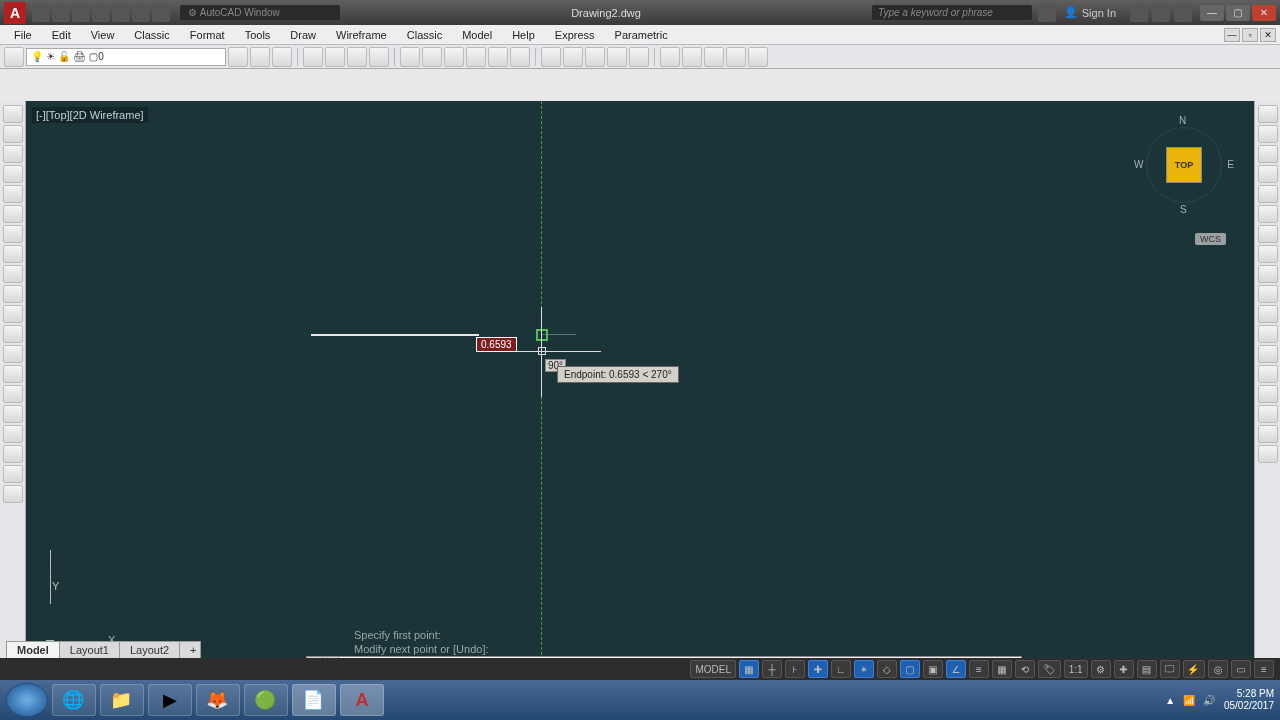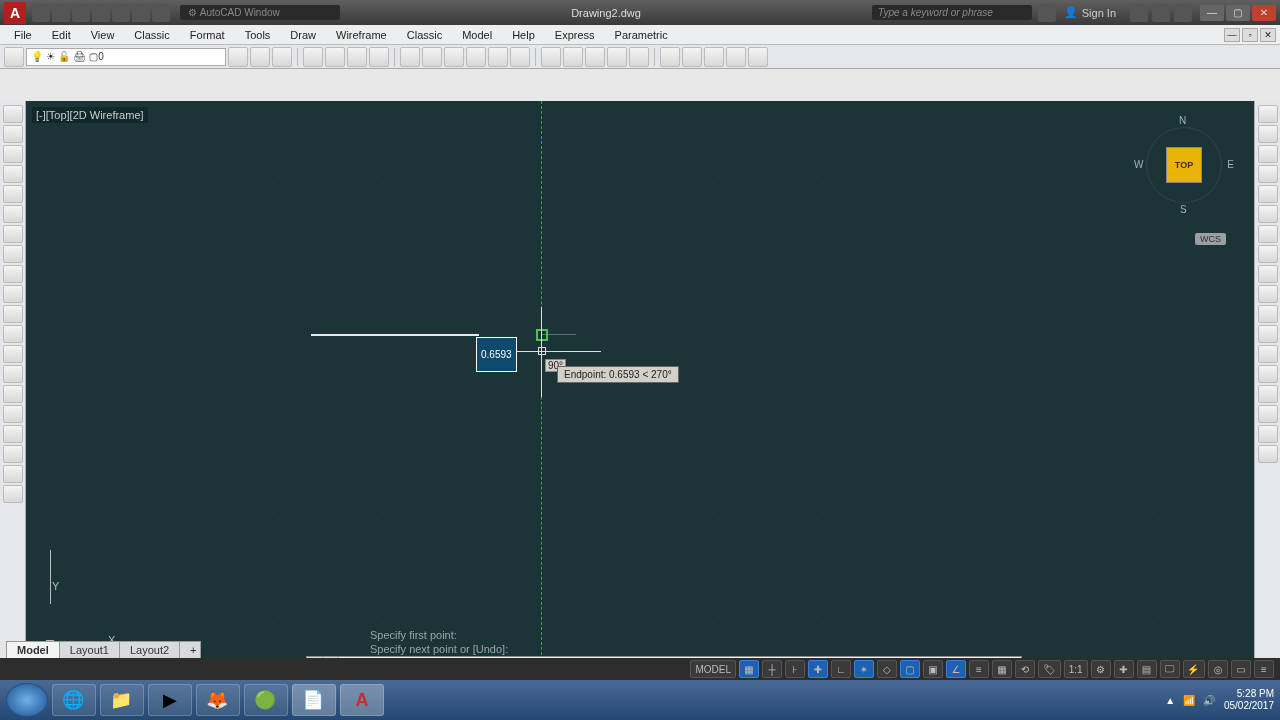--- a/index.html
+++ b/index.html
@@ -47,21 +47,21 @@
 
 
 .hline { position: absolute; top: 233px; left: 285px; width: 168px; height: 2px; background: #e8e8e8; }
 .rubber-ext { position:absolute; top: 233px; left: 515px; width: 35px; height: 0; border-top: 1px solid rgba(230,230,230,0.35); }
 .track-v { position: absolute; top: 0; bottom: 0; left: 515px; width: 0; border-left: 1px dashed #4fbf4f; opacity: 0.8; }
 .snap-marker { position: absolute; top: 228px; left: 510px; width: 12px; height: 12px; border: 2px solid #4fbf4f; }
 .cursor-cross-v { position:absolute; top: 206px; left: 515px; width: 0; height: 90px; border-left: 1px solid #ddd; }
 .cursor-cross-h { position:absolute; top: 250px; left: 455px; width: 120px; height:0; border-top: 1px solid #ddd; }
 .cursor-box { position:absolute; top: 246px; left: 512px; width: 8px; height: 8px; border: 1px solid #ddd; }
 
-.dyn-input { position: absolute; top: 236px; left: 450px; background: #0c4a6e; color: #fff; font-size: 10px; padding: 11px 4px; border: 1px solid #fff; }
+.dyn-input { position: absolute; top: 236px; left: 450px; background: #7f1d1d; color: #fff; font-size: 10px; padding: 1px 4px; border: 1px solid #fff; }
 .angle-label { position: absolute; top: 258px; left: 519px; background: #d4d0c8; border: 1px solid #888; font-size: 10px; padding: 0 2px; color:#222; }
 .tooltip { position: absolute; top: 265px; left: 531px; background: #d4d0c8; border: 1px solid #666; font-size: 10px; padding: 2px 6px; color: #222; white-space: nowrap; }
 
 
 .viewcube-wrap { position: absolute; top: 14px; right: 20px; width: 100px; height: 100px; color: #a8b2b4; font-size: 10px; }
 .viewcube { position: absolute; top: 32px; left: 32px; width: 36px; height: 36px; background: #eab308; border: 1px solid #888; display: flex; align-items: center; justify-content: center; font-size: 9px; color: #333; font-weight: bold; }
 .vc-n { position:absolute; top:0; left:45px; }
 .vc-s { position:absolute; bottom:0; left:46px; }
 .vc-w { position:absolute; top:44px; left:0; }
 .vc-e { position:absolute; top:44px; right:0; }
@@ -70,21 +70,21 @@
 
 
 .ucs { position: absolute; bottom: 36px; left: 24px; color: #bbb; font-size: 11px; }
 .ucs-y { position:absolute; bottom: 40px; left: 0; height: 54px; width:0; border-left:1px solid #bbb; }
 .ucs-x { position:absolute; bottom: 0; left: 0; width: 54px; height:0; border-top:1px solid #bbb; }
 .ucs-box { position:absolute; bottom:-4px; left:-4px; width:8px; height:8px; border:1px solid #bbb; }
 .ucs-xl { position:absolute; bottom:-2px; left:58px; }
 .ucs-yl { position:absolute; bottom:52px; left:2px; }
 
 
-.cmd-history { position: absolute; bottom: 24px; left: 344px; font-family: Consolas, monospace; font-size: 11px; color: #9aa6a6; line-height: 14px; }
+.cmd-history { position: absolute; bottom: 24px; left: 328px; font-family: Consolas, monospace; font-size: 11px; color: #9aa6a6; line-height: 14px; }
 .cmd-history div { white-space: pre; }
 
 
 .cmdline { position: absolute; bottom: 6px; left: 280px; width: 716px; height: 18px; background: #f2f2f2; border: 1px solid #888; display: flex; align-items: center; font-family: Consolas, monospace; font-size: 11px; color: #333; }
 .cmdline .cbtn { width: 16px; height: 16px; background: #ddd; border-right: 1px solid #aaa; display:flex; align-items:center; justify-content:center; font-size:10px; color:#555; }
 .cmdline .prompt { padding: 0 6px; flex:1; }
 .cmdline .prompt .undo { color:#1060c0; text-decoration: underline; }
 .cmdline .drop { width:16px; background:#ddd; border-left:1px solid #aaa; text-align:center; font-size:9px; }
 .tabs-row { position: absolute; bottom: -22px; left: 4px; display: flex; font-size: 11px; }
 .tabs-row .tab { padding: 2px 10px; background: #d8dadc; border: 1px solid #999; border-bottom: none; margin-right: -1px; color: #333; }
@@ -252,21 +252,21 @@
     <div class="ucs">
       <div class="ucs-y"></div>
       <div class="ucs-x"></div>
       <div class="ucs-box"></div>
       <div class="ucs-yl">Y</div>
       <div class="ucs-xl">X</div>
     </div>
 
     <div class="cmd-history">
       <div>Specify first point:</div>
-      <div>Specify next point or [Undo]:</div>
+      <div>Modify next point or [Undo]:</div>
     </div>
 
     <div class="cmdline">
       <div class="cbtn">✕</div>
       <div class="cbtn">⚡</div>
       <div class="prompt">
         ▸ <b>LINE</b><span> Specify next point or [</span><span class="undo">Undo</span><span>]:</span>
       </div>
       <div class="drop">▴</div>
     </div>

